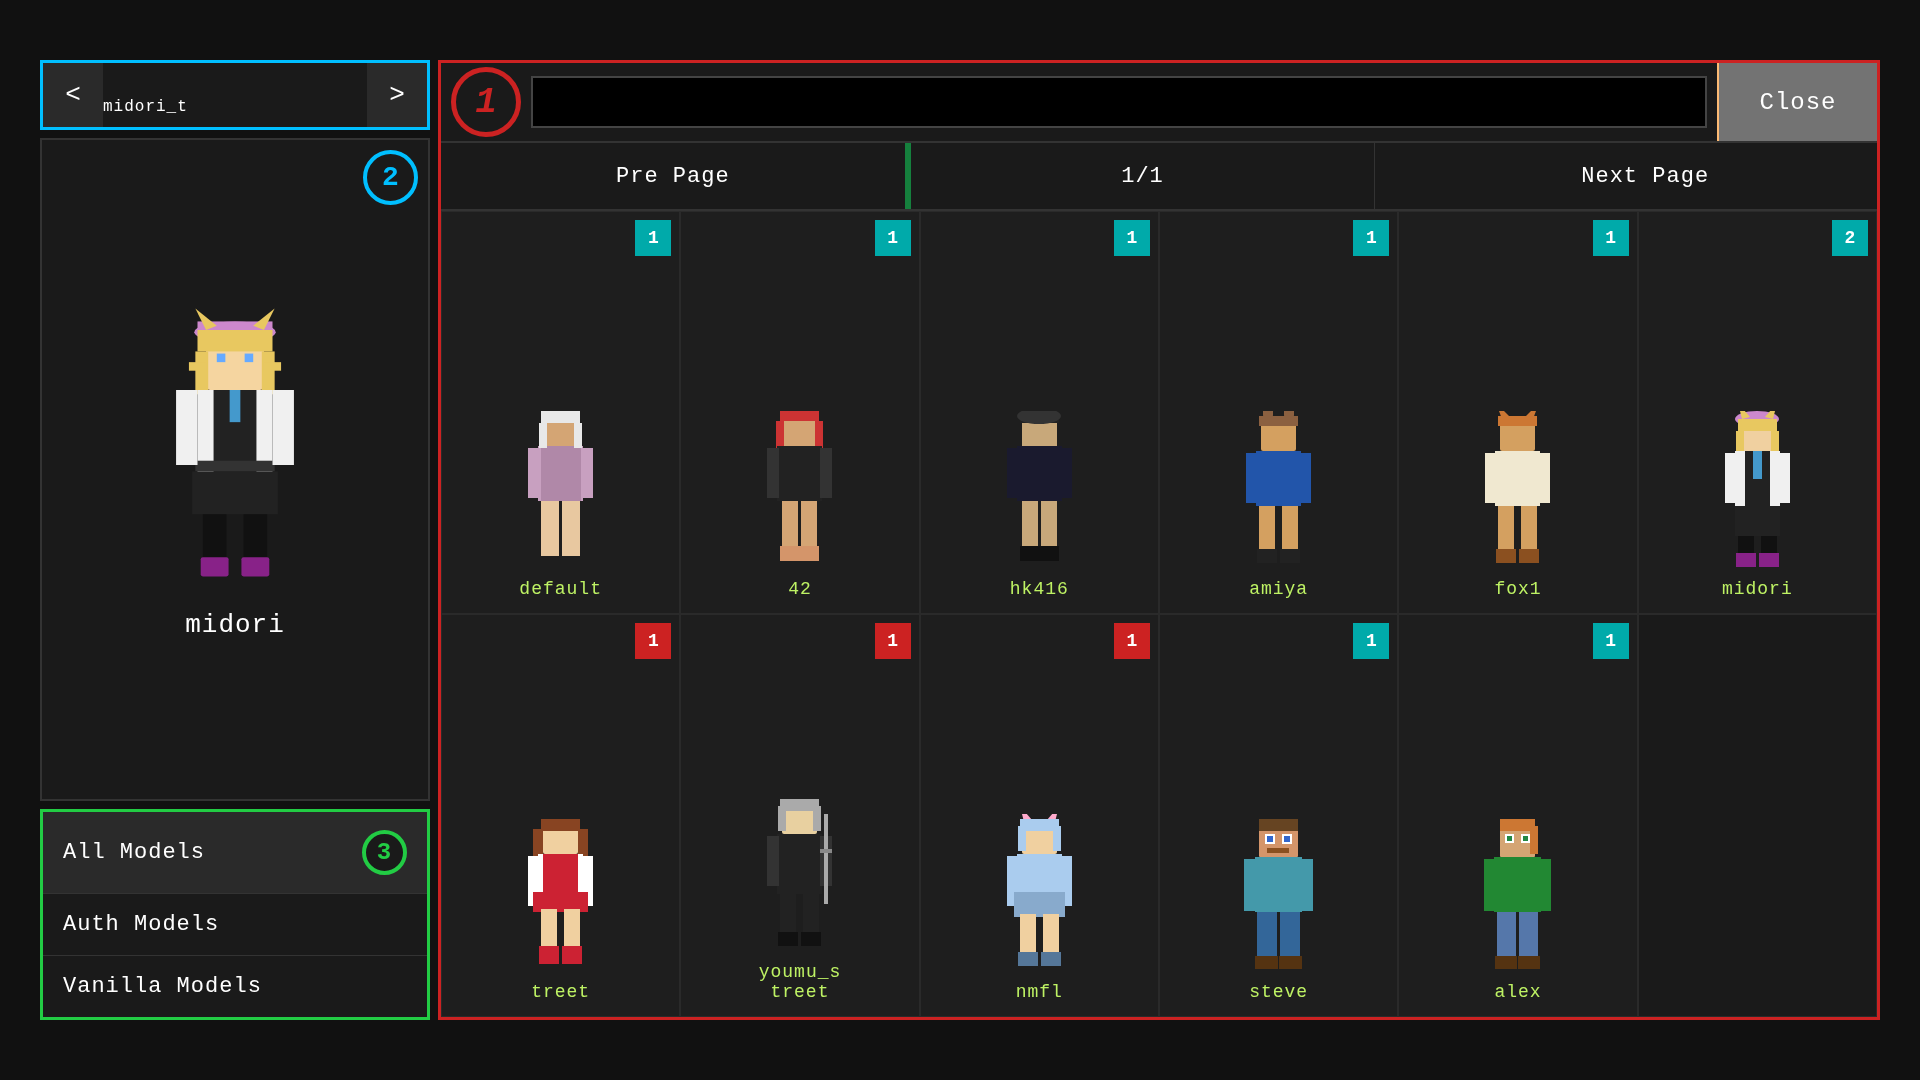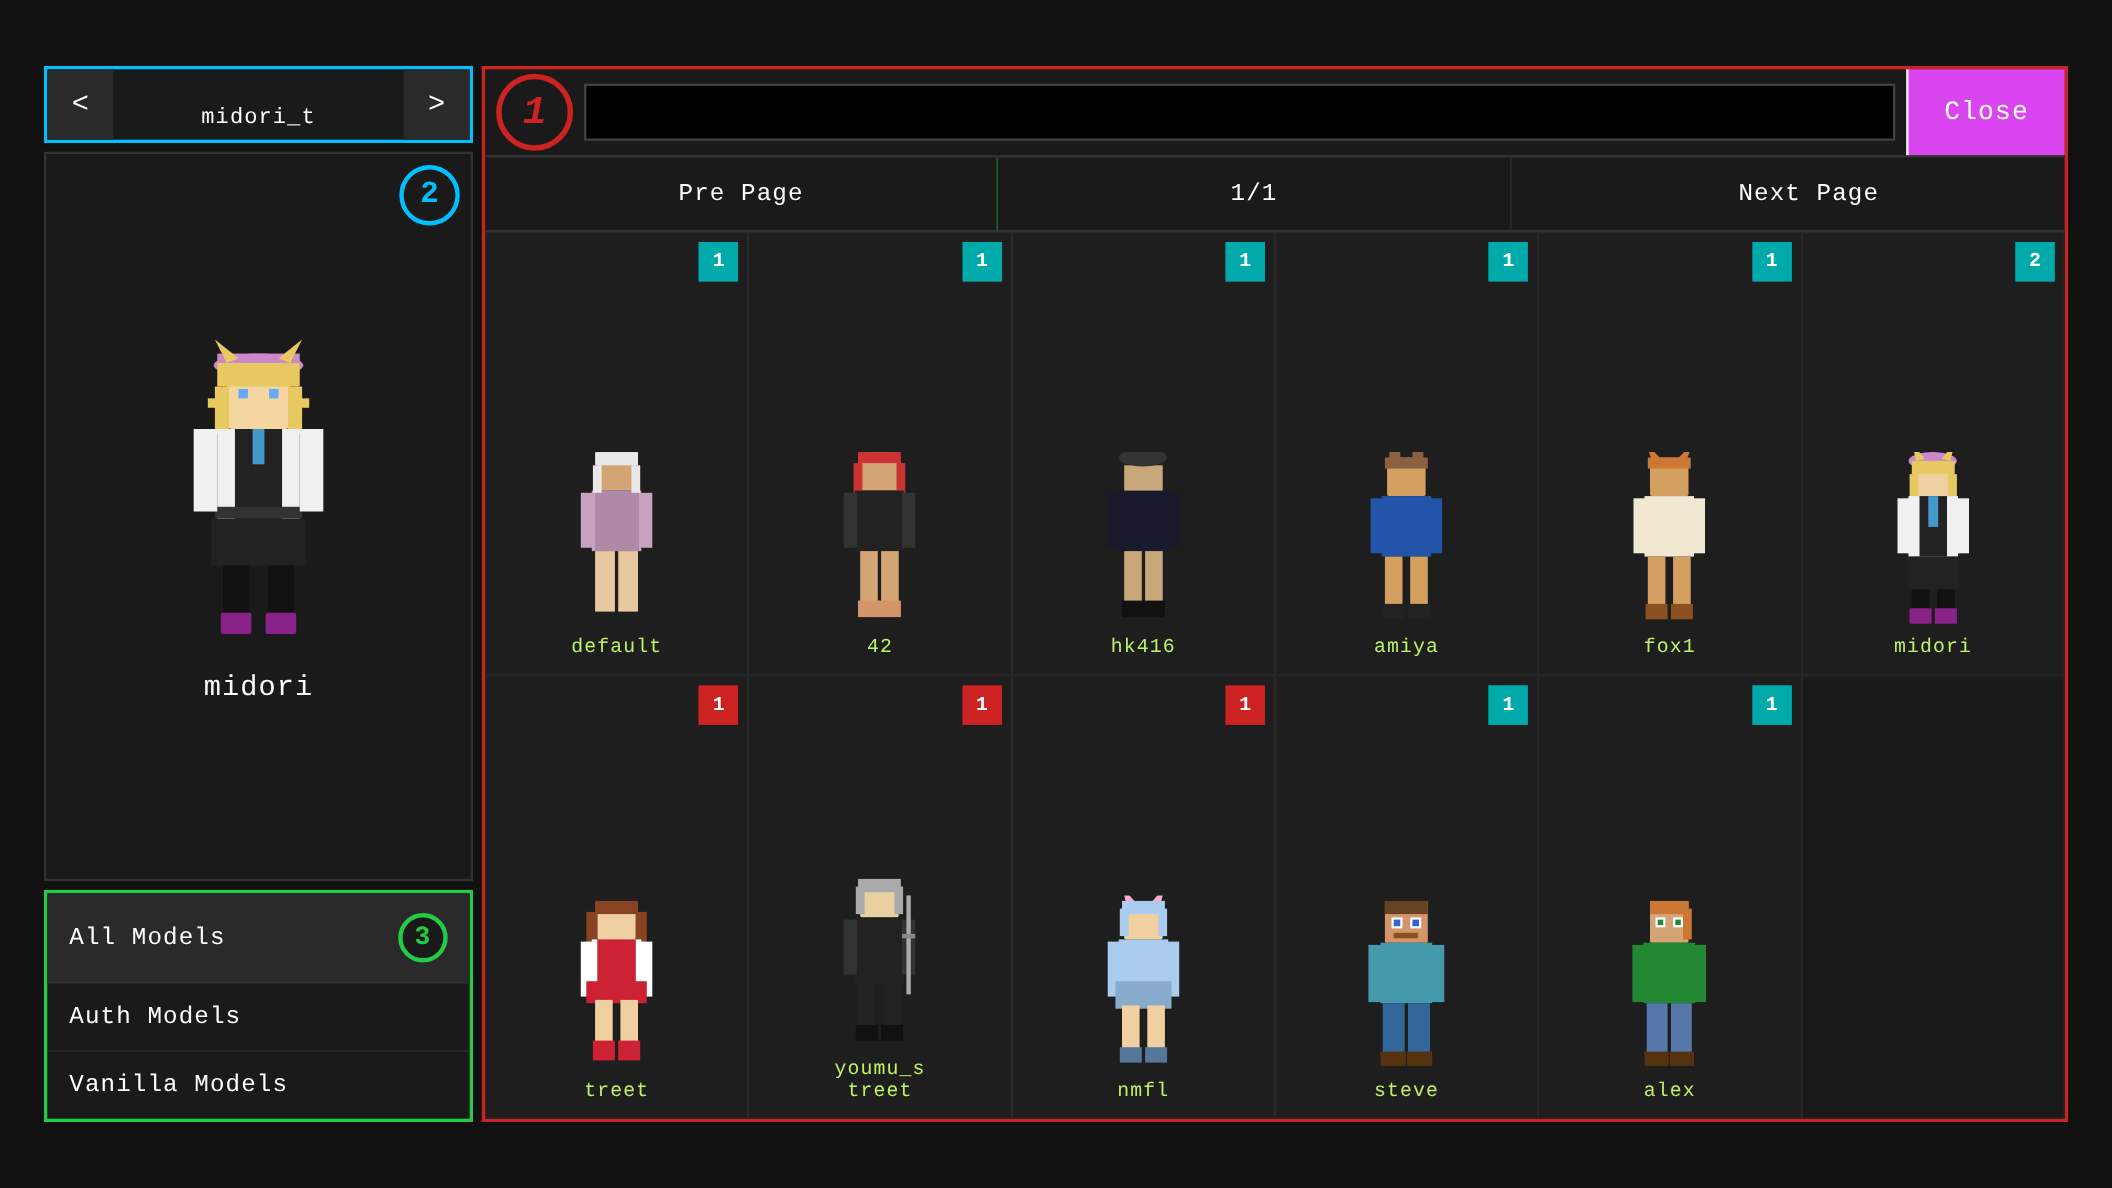--- a/index.html
+++ b/index.html
@@ -44,23 +44,22 @@
       color: #fff;
       font-size: 26px;
       cursor: pointer;
       display: flex;
       align-items: center;
       justify-content: center;
       font-family: 'Courier New', Courier, monospace;
     }
     .player-name-text {
       flex: 1;
-      text-align: center;
-      color: #fff;
-      font-size: 20px;
+      color: #fff;
+      font-size: 16px;
       letter-spacing: 1px;
       margin-top: 24px;
     }
     .avatar-section {
       flex: 1;
       display: flex;
       flex-direction: column;
       align-items: center;
       justify-content: center;
       position: relative;
@@ -174,24 +173,24 @@
       flex: 1;
       height: 52px;
       background: #000;
       border: 2px solid #444;
       color: #fff;
       font-size: 18px;
       padding: 0 12px;
       font-family: 'Courier New', Courier, monospace;
     }
     .close-btn {
-      width: 144px;
-      background: #d946ef;
+      width: 160px;
+      background: #737373;
       border: none;
-      border-left: 2px solid #ffffff;
+      border-left: 2px solid #fdba74;
       color: #fff;
       font-size: 24px;
       cursor: pointer;
       font-family: 'Courier New', Courier, monospace;
       letter-spacing: 1px;
     }
 
     
     .pagination-row {
       display: flex;
@@ -200,21 +199,21 @@
       height: 68px;
     }
     .page-nav {
       flex: 1;
       display: flex;
       align-items: center;
       justify-content: center;
       color: #fff;
       font-size: 22px;
       cursor: pointer;
-      border-right: 1px solid #15803d;
+      border-right: 6px solid #15803d;
       height: 100%;
       letter-spacing: 1px;
     }
     .page-nav:last-child { border-right: none; border-left: 1px solid #333; padding-left: 38px; }
     .page-info {
       flex: 1;
       display: flex;
       align-items: center;
       justify-content: center;
       color: #fff;

